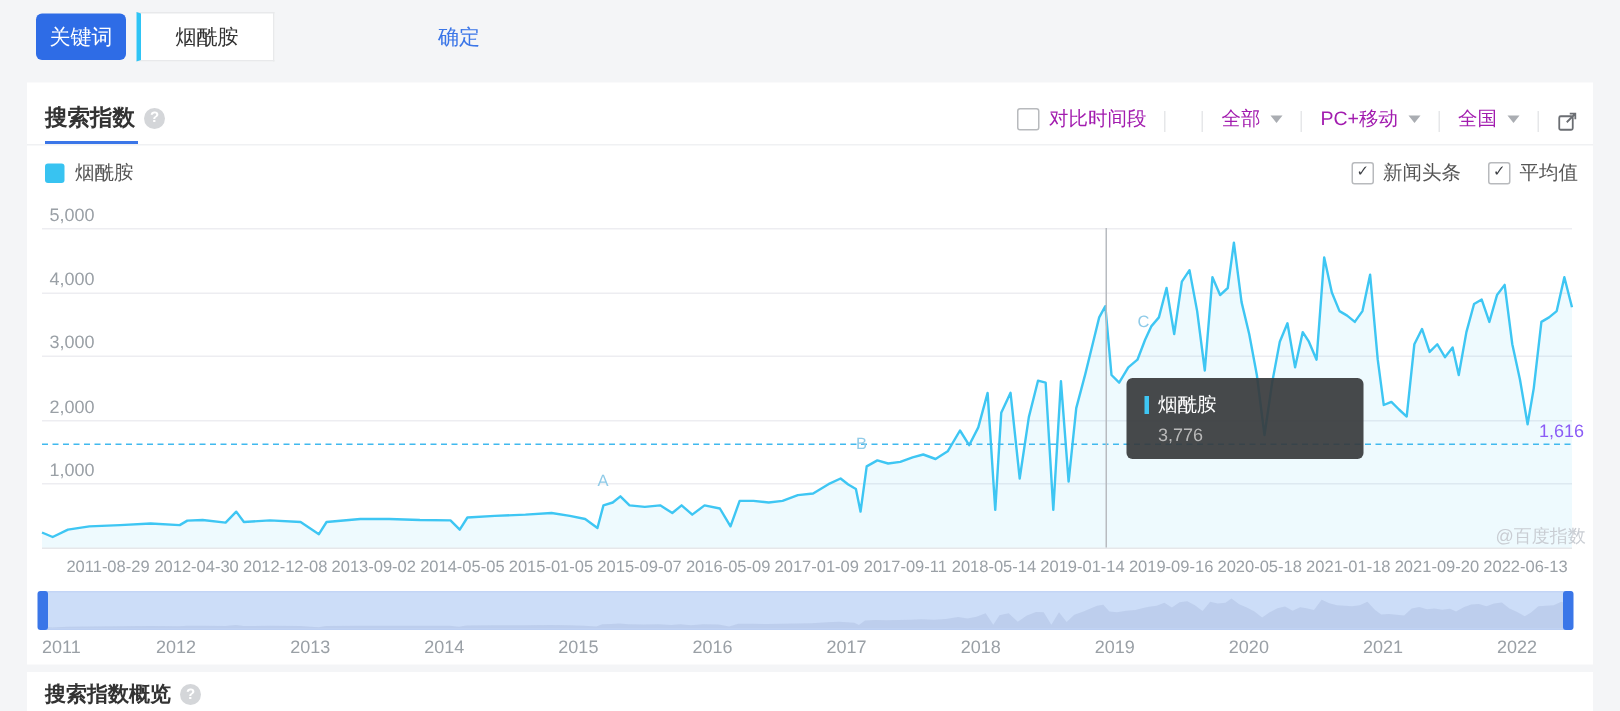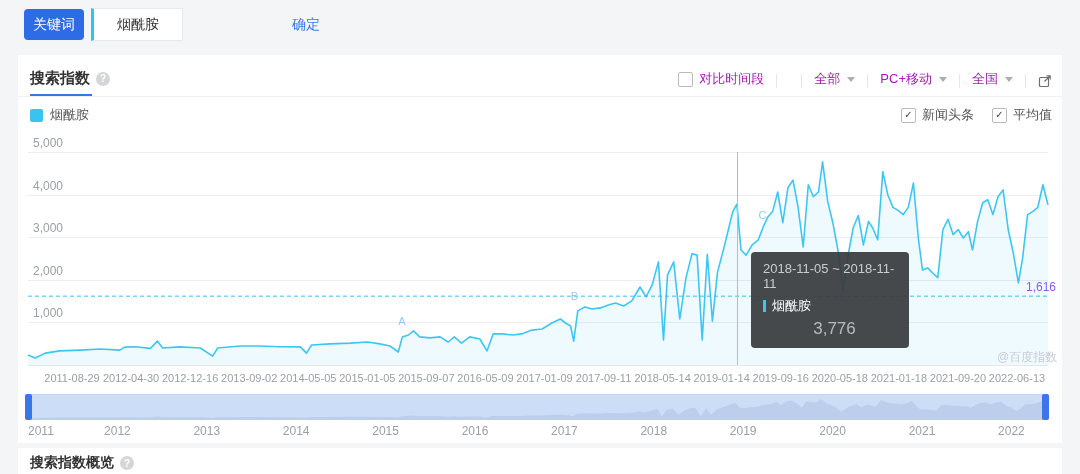--- a/index.html
+++ b/index.html
@@ -37,21 +37,21 @@
   .gridline{height:1px;background:#ededf1;}
   .marker-letter{font-size:11px;color:#8fcbe8;}
   .avg-label{font-size:12px;color:#8b5cf6;}
   .watermark{left:997px;top:349px;font-size:12px;color:#c9cdd3;}
   .crosshair{width:1px;background:#b8bbc0;}
   
   .tooltip{left:751px;top:252px;width:158px;background:rgba(55,57,60,0.92);border-radius:4px;padding:9px 12px;box-sizing:border-box;color:#fff;z-index:30;}
   .tooltip .tt-date{font-size:13px;color:#cbcbcb;margin-bottom:6px;}
   .tooltip .tt-series{display:flex;align-items:center;gap:6px;font-size:13px;color:#fff;margin-bottom:4px;}
   .tooltip .tt-bar{width:3px;height:12px;background:#3ec6f3;}
-  .tooltip .tt-value{font-size:17px;color:#b9b9b9;padding-left:9px;text-align:center;}
+  .tooltip .tt-value{font-size:12px;color:#b9b9b9;padding-left:9px;}
   
   .slider-track{left:28px;top:394px;width:1020px;height:26px;background:#ccddf8;border-top:1px solid #c3d5f6;border-bottom:1px solid #bccff2;box-sizing:border-box;}
   .slider-handle{top:394px;width:7px;height:26px;background:#3a76e8;border-radius:2px;z-index:5;cursor:ew-resize;}
   .year-label{top:424px;font-size:12px;color:#9aa0a6;text-align:center;}
 </style>
 </head>
 <body>
 
 <div id="app">
 
@@ -129,41 +129,40 @@
         <path d="M0.0 203.0L7.1 206.0L17.3 201.1L31.6 198.9L52.0 198.1L72.4 197.0L91.8 198.1L96.9 195.1L107.1 194.7L122.4 196.4L129.5 189.1L134.6 196.0L152.0 194.9L172.4 196.0L184.6 204.1L189.7 196.0L212.2 194.0L231.5 194.0L251.9 194.7L272.3 194.9L278.5 201.1L283.6 193.0L301.9 191.9L322.3 191.1L339.7 190.0L351.9 191.9L362.1 194.0L370.3 200.0L374.3 184.9L380.5 183.0L385.6 178.9L391.7 184.9L401.9 185.9L412.1 184.9L420.2 190.0L426.4 184.9L433.5 191.1L441.7 184.9L451.9 187.0L459.0 198.9L465.1 181.9L474.3 181.9L484.5 183.0L493.7 181.9L503.9 178.1L514.1 177.0L524.3 170.8L532.4 167.0L537.5 171.0L542.6 174.0L545.7 189.1L549.8 158.9L556.9 154.9L564.1 157.0L572.2 155.9L580.4 152.9L587.5 151.0L595.7 154.0L603.8 148.9L612.0 135.0L618.1 144.8L624.2 132.9L630.4 109.9L635.5 187.9L639.5 123.1L645.7 109.9L651.8 167.0L657.9 126.1L664.0 101.8L669.1 103.1L674.2 187.9L679.3 102.2L684.4 169.1L689.5 120.1L695.6 97.1L700.7 76.3L704.8 59.6L708.9 52.1L713.0 98.0L718.1 103.1L724.2 92.9L730.3 87.8L735.4 74.5L739.5 65.6L744.6 59.6L749.7 40.0L754.8 70.7L759.9 35.8L765.0 28.1L770.1 55.4L775.2 95.0L780.3 32.8L785.4 44.7L790.5 40.0L794.6 9.8L799.7 49.4L804.8 70.7L809.9 98.0L815.0 138.0L820.1 103.1L825.2 75.8L830.3 63.5L835.4 92.9L840.5 69.4L844.6 75.8L849.7 87.8L854.8 19.6L859.9 43.0L865.0 55.4L870.1 58.4L875.2 62.6L880.3 55.4L885.4 31.1L890.5 87.8L894.5 118.0L899.6 115.9L904.7 121.0L909.8 125.7L914.9 77.5L920.0 67.3L925.1 82.6L930.2 77.5L935.3 86.1L940.4 79.7L944.5 98.0L949.6 69.4L954.7 50.7L959.8 47.7L964.9 62.6L970.0 44.7L975.1 37.9L980.2 77.5L985.3 101.0L990.4 130.8L994.5 106.9L999.6 62.6L1004.7 59.6L1009.8 55.4L1014.9 32.8L1020.0 52.8" fill="none" stroke="#3ec6f3" stroke-width="1.6" stroke-linejoin="round"></path>
         <line x1="0" x2="1020" y1="144.1584" y2="144.1584" stroke="#41b9ee" stroke-width="1" stroke-dasharray="4 3"></line>
       </svg>
       <div class="abs avg-label" style="left: 1022px; top: 280.158px; width: 34px; text-align: right;">1,616</div>
       <div class="abs crosshair" style="left: 736.9px; top: 152px; height: 213px;"></div>
       <div class="abs marker-letter" style="left: 398.34px; top: 314.974px;">A</div>
       <div class="abs marker-letter" style="left: 570.72px; top: 290.053px;">B</div>
       <div class="abs marker-letter" style="left: 758.4px; top: 208.9px;">C</div>
       <div class="abs xtick" style="left: 32px; top: 372px; width: 80px;">2011-08-29</div>
       <div class="abs xtick" style="left: 91.0625px; top: 372px; width: 80px;">2012-04-30</div>
-      <div class="abs xtick" style="left: 150.125px; top: 372px; width: 80px;">2012-12-16</div>
+      <div class="abs xtick" style="left: 150.125px; top: 372px; width: 80px;">2012-12-08</div>
       <div class="abs xtick" style="left: 209.188px; top: 372px; width: 80px;">2013-09-02</div>
       <div class="abs xtick" style="left: 268.25px; top: 372px; width: 80px;">2014-05-05</div>
       <div class="abs xtick" style="left: 327.312px; top: 372px; width: 80px;">2015-01-05</div>
       <div class="abs xtick" style="left: 386.375px; top: 372px; width: 80px;">2015-09-07</div>
       <div class="abs xtick" style="left: 445.438px; top: 372px; width: 80px;">2016-05-09</div>
       <div class="abs xtick" style="left: 504.5px; top: 372px; width: 80px;">2017-01-09</div>
       <div class="abs xtick" style="left: 563.562px; top: 372px; width: 80px;">2017-09-11</div>
       <div class="abs xtick" style="left: 622.625px; top: 372px; width: 80px;">2018-05-14</div>
       <div class="abs xtick" style="left: 681.688px; top: 372px; width: 80px;">2019-01-14</div>
       <div class="abs xtick" style="left: 740.75px; top: 372px; width: 80px;">2019-09-16</div>
       <div class="abs xtick" style="left: 799.812px; top: 372px; width: 80px;">2020-05-18</div>
       <div class="abs xtick" style="left: 858.875px; top: 372px; width: 80px;">2021-01-18</div>
       <div class="abs xtick" style="left: 917.938px; top: 372px; width: 80px;">2021-09-20</div>
       <div class="abs xtick" style="left: 977px; top: 372px; width: 80px;">2022-06-13</div>
     </div>
 
   <div class="abs watermark">@百度指数</div>
 
   <div class="abs tooltip">
-    <div class="tt-date">2018-11-05 ~ 2018-11-11</div>
     <div class="tt-series">
       <span class="tt-bar"></span>
       <span>烟酰胺</span>
     </div>
     <div class="tt-value">3,776</div>
   </div>
 
   <div class="abs slider-track" id="slider-track">
       <svg width="1018" height="24" style="position: absolute; left: 0px; top: 0px;">
         <path d="M0 24L0.0 23.0L7.1 23.3L17.3 22.8L31.6 22.6L51.9 22.5L72.3 22.4L91.6 22.5L96.7 22.2L106.9 22.2L122.2 22.4L129.3 21.6L134.4 22.3L151.7 22.2L172.0 22.3L184.3 23.1L189.3 22.3L211.7 22.1L231.1 22.1L251.4 22.2L271.8 22.2L277.9 22.8L283.0 22.0L301.3 21.9L321.7 21.8L339.0 21.7L351.2 21.9L361.4 22.1L369.5 22.7L373.6 21.2L379.7 21.0L384.8 20.6L390.9 21.2L401.1 21.3L411.3 21.2L419.4 21.7L425.5 21.2L432.6 21.8L440.8 21.2L451.0 21.4L458.1 22.6L464.2 20.9L473.4 20.9L483.5 21.0L492.7 20.9L502.9 20.6L513.1 20.5L523.3 19.8L531.4 19.5L536.5 19.9L541.6 20.2L544.6 21.6L548.7 18.7L555.8 18.3L563.0 18.5L571.1 18.4L579.2 18.1L586.4 17.9L594.5 18.2L602.7 17.7L610.8 16.3L616.9 17.3L623.0 16.1L629.1 13.8L634.2 21.5L638.3 15.1L644.4 13.8L650.5 19.5L656.6 15.4L662.7 13.0L667.8 13.2L672.9 21.5L678.0 13.1L683.1 19.7L688.2 14.8L694.3 12.6L699.4 10.5L703.4 8.9L707.5 8.1L711.6 12.7L716.7 13.2L722.8 12.2L728.9 11.7L734.0 10.3L738.0 9.5L743.1 8.9L748.2 6.9L753.3 10.0L758.4 6.5L763.5 5.8L768.6 8.5L773.7 12.4L778.8 6.2L783.9 7.4L789.0 6.9L793.0 4.0L798.1 7.9L803.2 10.0L808.3 12.7L813.4 16.6L818.5 13.2L823.6 10.5L828.7 9.3L833.7 12.2L838.8 9.8L842.9 10.5L848.0 11.7L853.1 4.9L858.2 7.2L863.3 8.5L868.4 8.8L873.4 9.2L878.5 8.5L883.6 6.1L888.7 11.7L892.8 14.6L897.9 14.4L903.0 14.9L908.1 15.4L913.1 10.6L918.2 9.6L923.3 11.1L928.4 10.6L933.5 11.5L938.6 10.9L942.7 12.7L947.8 9.8L952.8 8.0L957.9 7.7L963.0 9.2L968.1 7.4L973.2 6.7L978.3 10.6L983.4 13.0L988.5 15.9L992.5 13.5L997.6 9.2L1002.7 8.9L1007.8 8.5L1012.9 6.2L1018.0 8.2L1018 24Z" fill="rgba(90,110,160,0.13)"></path>

